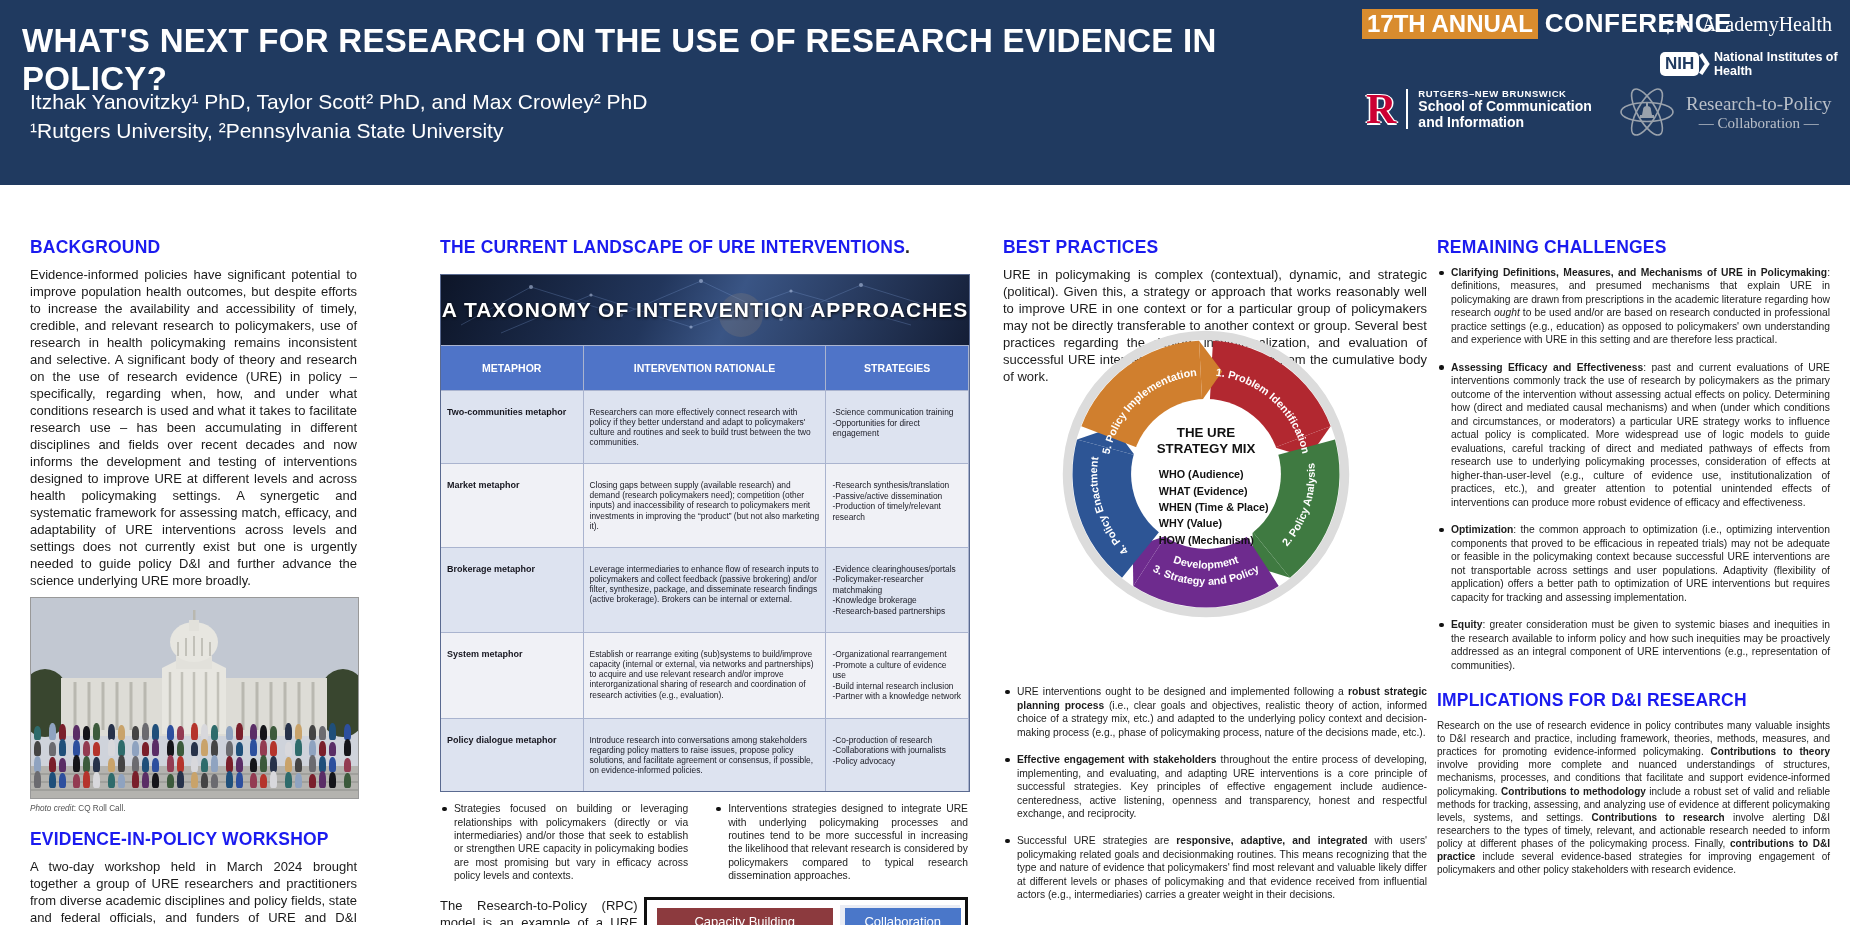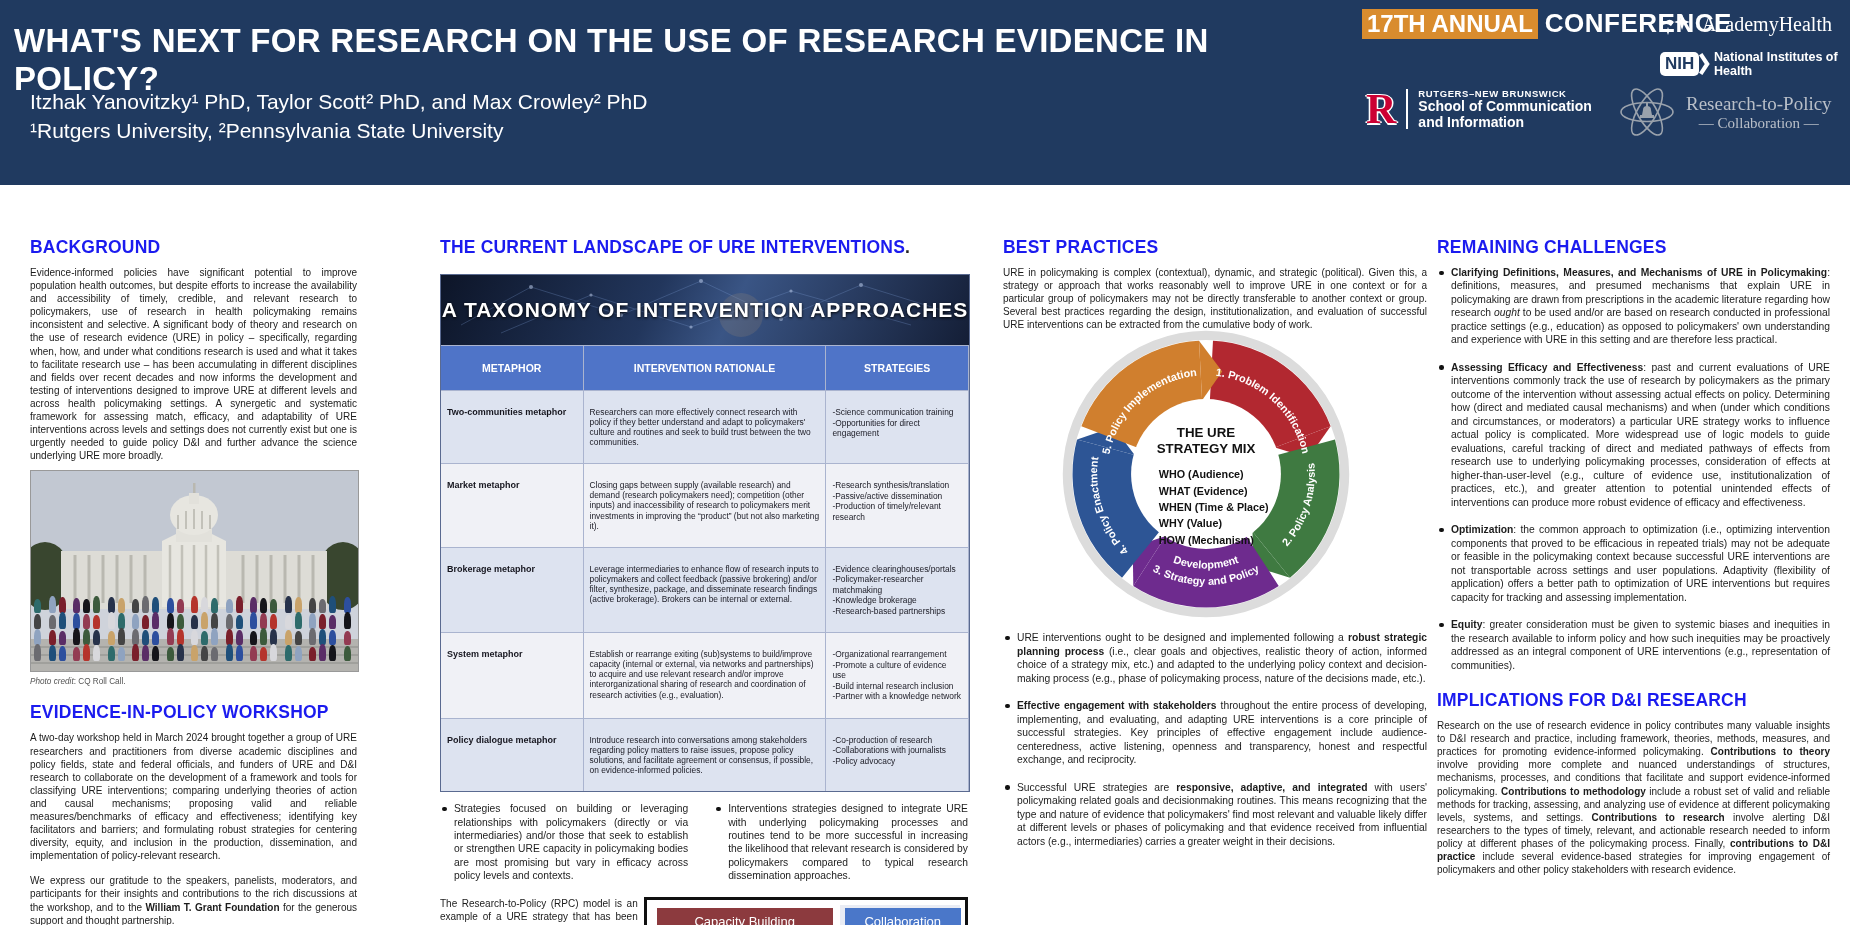--- a/index.html
+++ b/index.html
@@ -1,20 +1,20 @@
 <!DOCTYPE html>
 <html><head>
 <meta charset="utf-8">
 <style>
   html,body{margin:0;padding:0;background:#fff;}
   #poster{position:relative;width:1850px;height:925px;background:#ffffff;overflow:hidden;
           font-family:"Liberation Sans",sans-serif;color:#1c1c1c;}
   
   #header{position:absolute;left:0;top:0;width:1850px;height:185px;background:#203a60;}
-  #title{position:absolute;left:14px;top:22px;width:1300px;font-size:33px;font-weight:bold;color:#fff;letter-spacing:.3px;}
+  #title{position:absolute;left:22px;top:22px;width:1300px;font-size:33px;font-weight:bold;color:#fff;letter-spacing:.3px;}
   #authors{position:absolute;left:30px;top:90px;font-size:21px;color:#fff;}
   #affils{position:absolute;left:30px;top:119px;font-size:21px;color:#fff;}
   #conf{position:absolute;left:1362px;top:8px;color:#fff;}
   #conf .row1{display:flex;align-items:center;gap:7px;}
   #conf .badge{background:#d98c2e;color:#fff;font-weight:bold;font-size:24px;padding:1px 5px;}
   #conf .confword{font-weight:bold;font-size:26px;letter-spacing:.5px;}
   #conf .sub{font-size:16px;font-weight:bold;letter-spacing:.2px;line-height:1.12;margin-top:3px;}
   #ah{position:absolute;left:1660px;top:12px;display:flex;align-items:center;gap:8px;color:#fff;}
   #ah .word{font-family:"Liberation Serif",serif;font-size:20px;}
   #nih{position:absolute;left:1660px;top:50px;display:flex;align-items:center;color:#fff;}
@@ -29,21 +29,21 @@
   #rpclogo{position:absolute;left:1618px;top:84px;display:flex;align-items:center;gap:10px;}
   #rpclogo .t1{font-family:"Liberation Serif",serif;font-size:19px;color:#b9bfc8;}
   #rpclogo .t2{font-family:"Liberation Serif",serif;font-size:15px;color:#b9bfc8;text-align:center;}
   
   .col{position:absolute;top:237px;}
   #col1{left:30px;width:327px;}
   #col2{left:440px;width:528px;}
   #col3{left:1003px;width:424px;}
   #col4{left:1437px;width:393px;}
   h2.sec{margin:0 0 8px 0;font-size:17.5px;font-weight:bold;color:#1b1bef;letter-spacing:.2px;}
-  .body-txt{font-size:10px;line-height:1.31;text-align:justify;color:#1b1b1b;margin:0;}
+  .body-txt{font-size:13px;line-height:1.31;text-align:justify;color:#1b1b1b;margin:0;}
   .bullet{position:relative;padding-left:14px;font-size:10.3px;line-height:1.31;text-align:justify;margin:0 0 14px 0;}
   .bullet:before{content:"";position:absolute;left:2px;top:4.5px;width:4.5px;height:4.5px;border-radius:50%;background:#111;}
   
   #photo{position:relative;width:327px;height:200px;margin-top:8px;border:1px solid #999;overflow:hidden;background:linear-gradient(#c9cdd6,#e9eaec 60%);}
   #crowd{position:absolute;left:0;top:0;width:100%;height:100%;}
   #crowd i{position:absolute;display:block;border-radius:45% 45% 25% 25%;}
   .credit{font-size:8.2px;color:#555;margin-top:5px;}
   
   #taxo{width:528px;margin-top:16px;border:1px solid #5a6a90;}
   #taxo-banner{position:relative;height:70px;background:linear-gradient(115deg,#0d1528 0%,#22365c 40%,#3a5585 55%,#141e36 100%);

